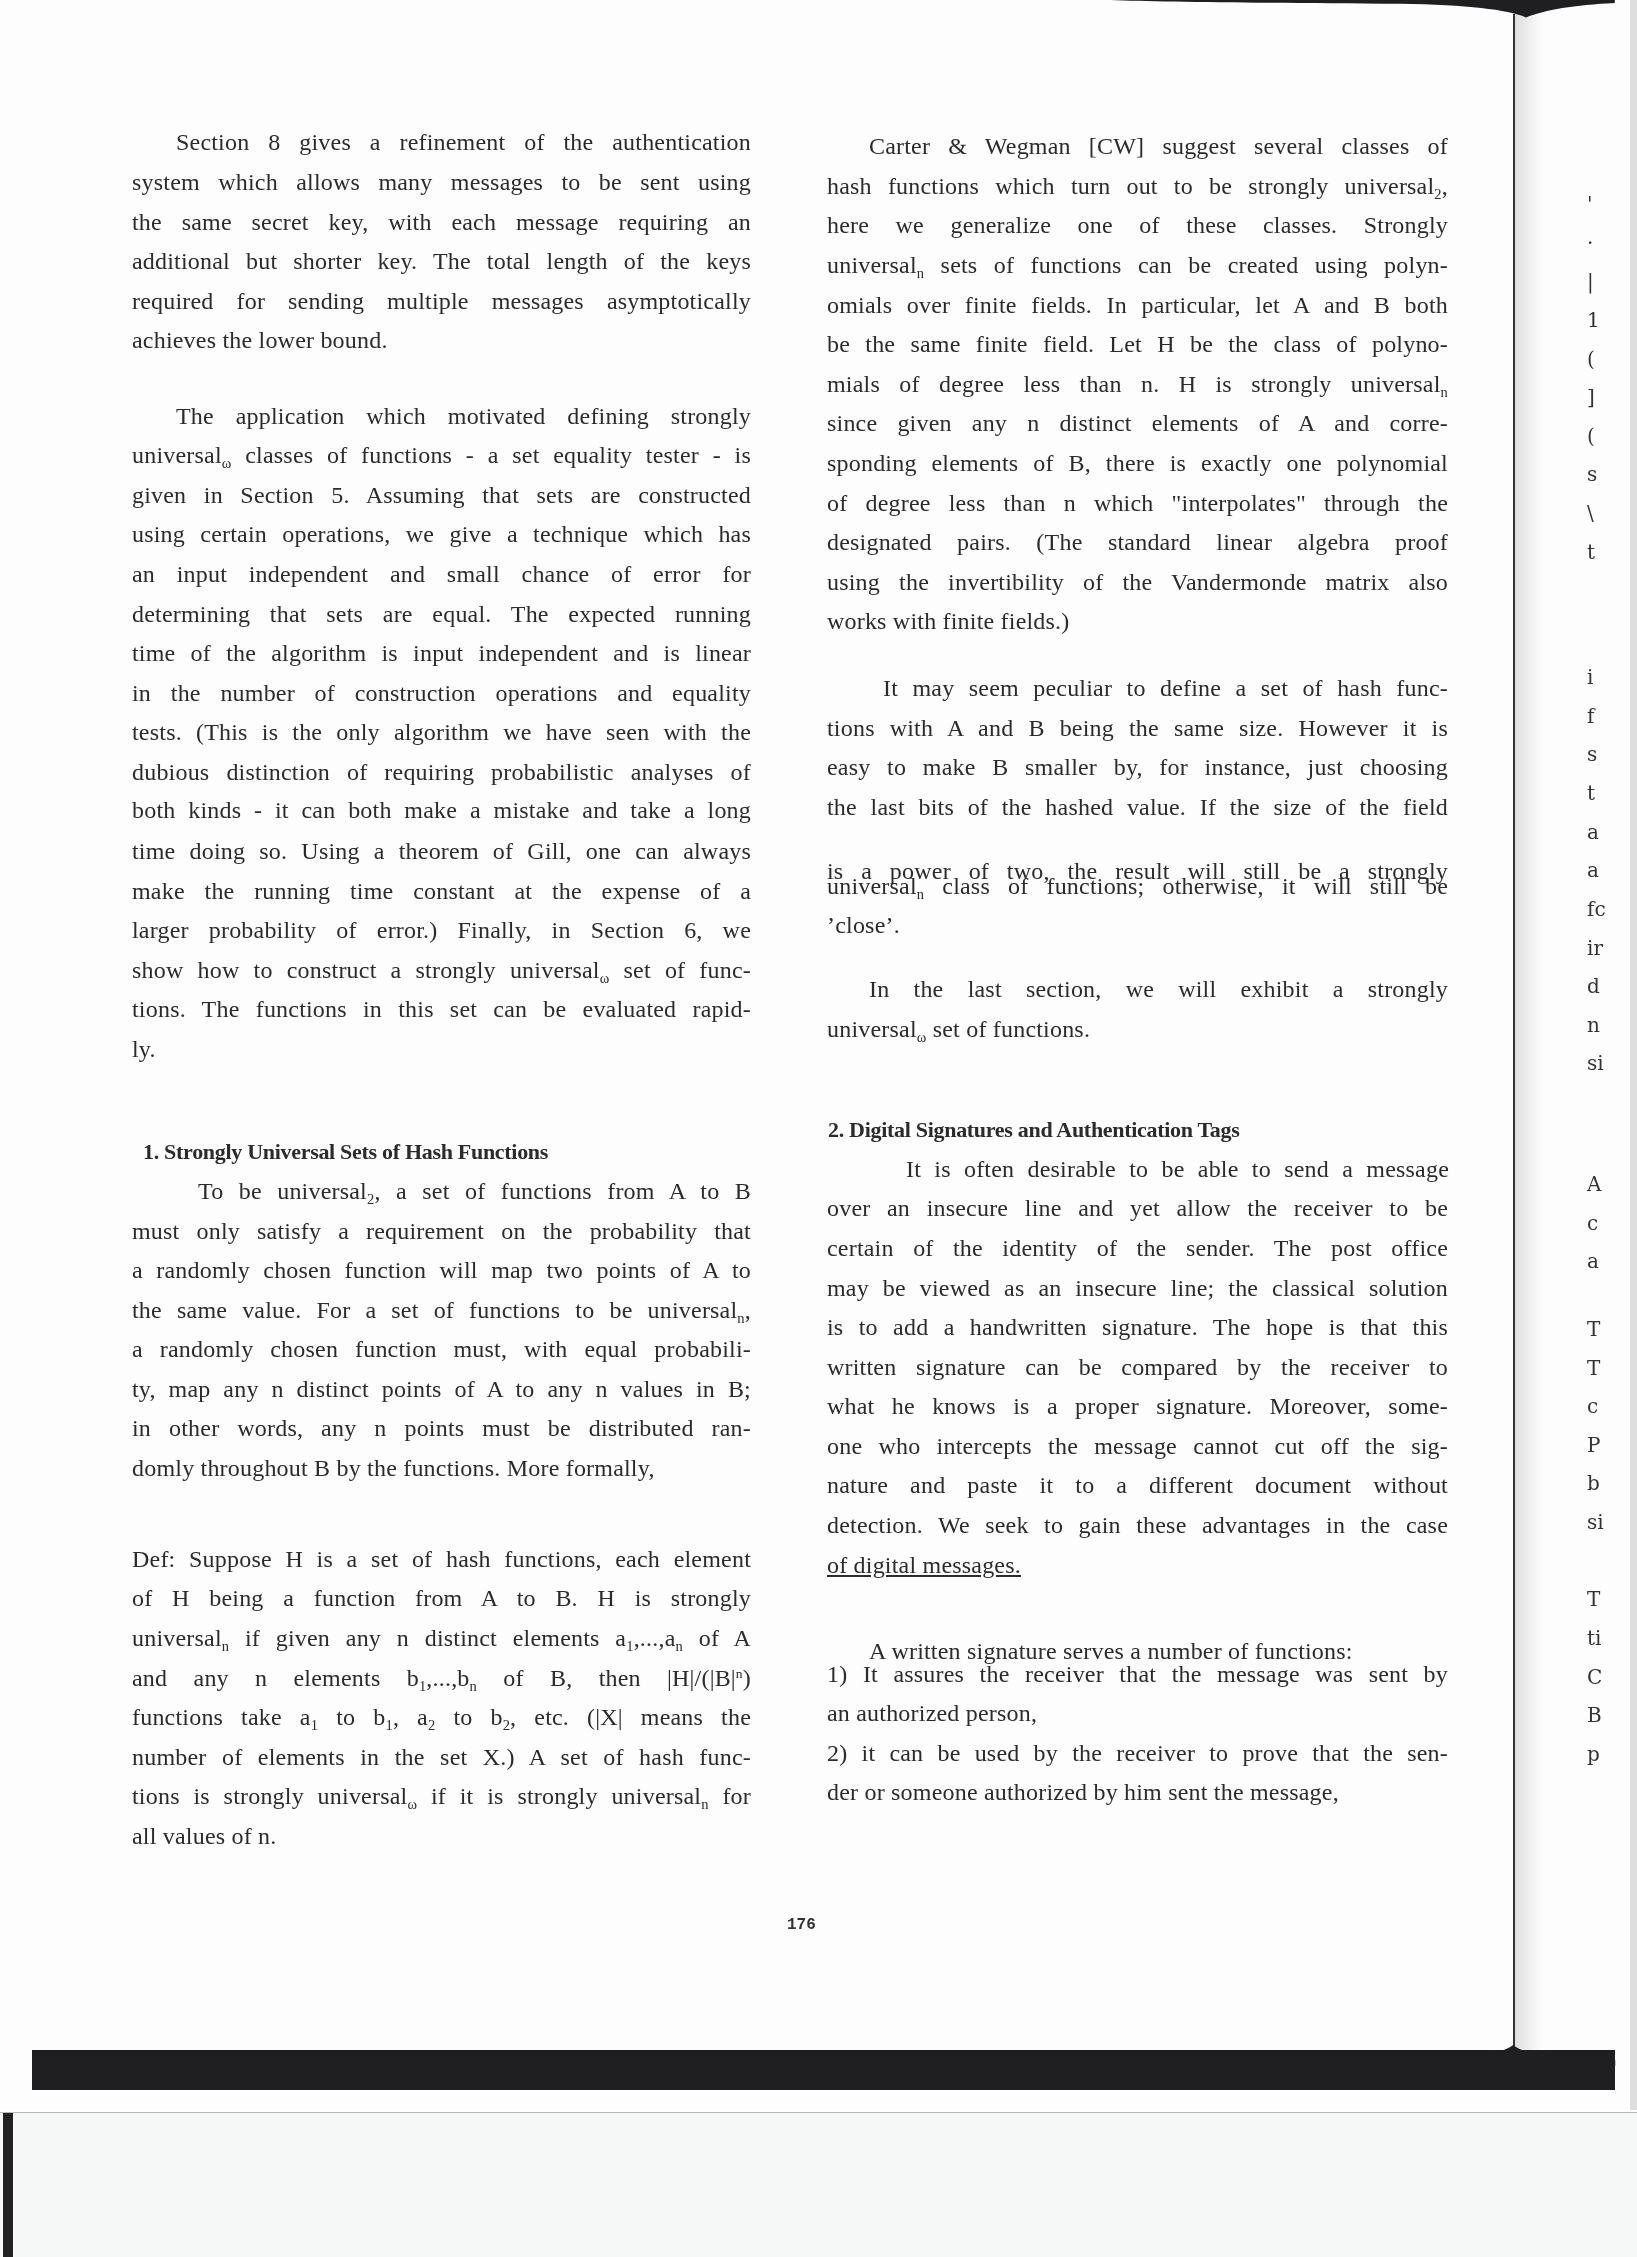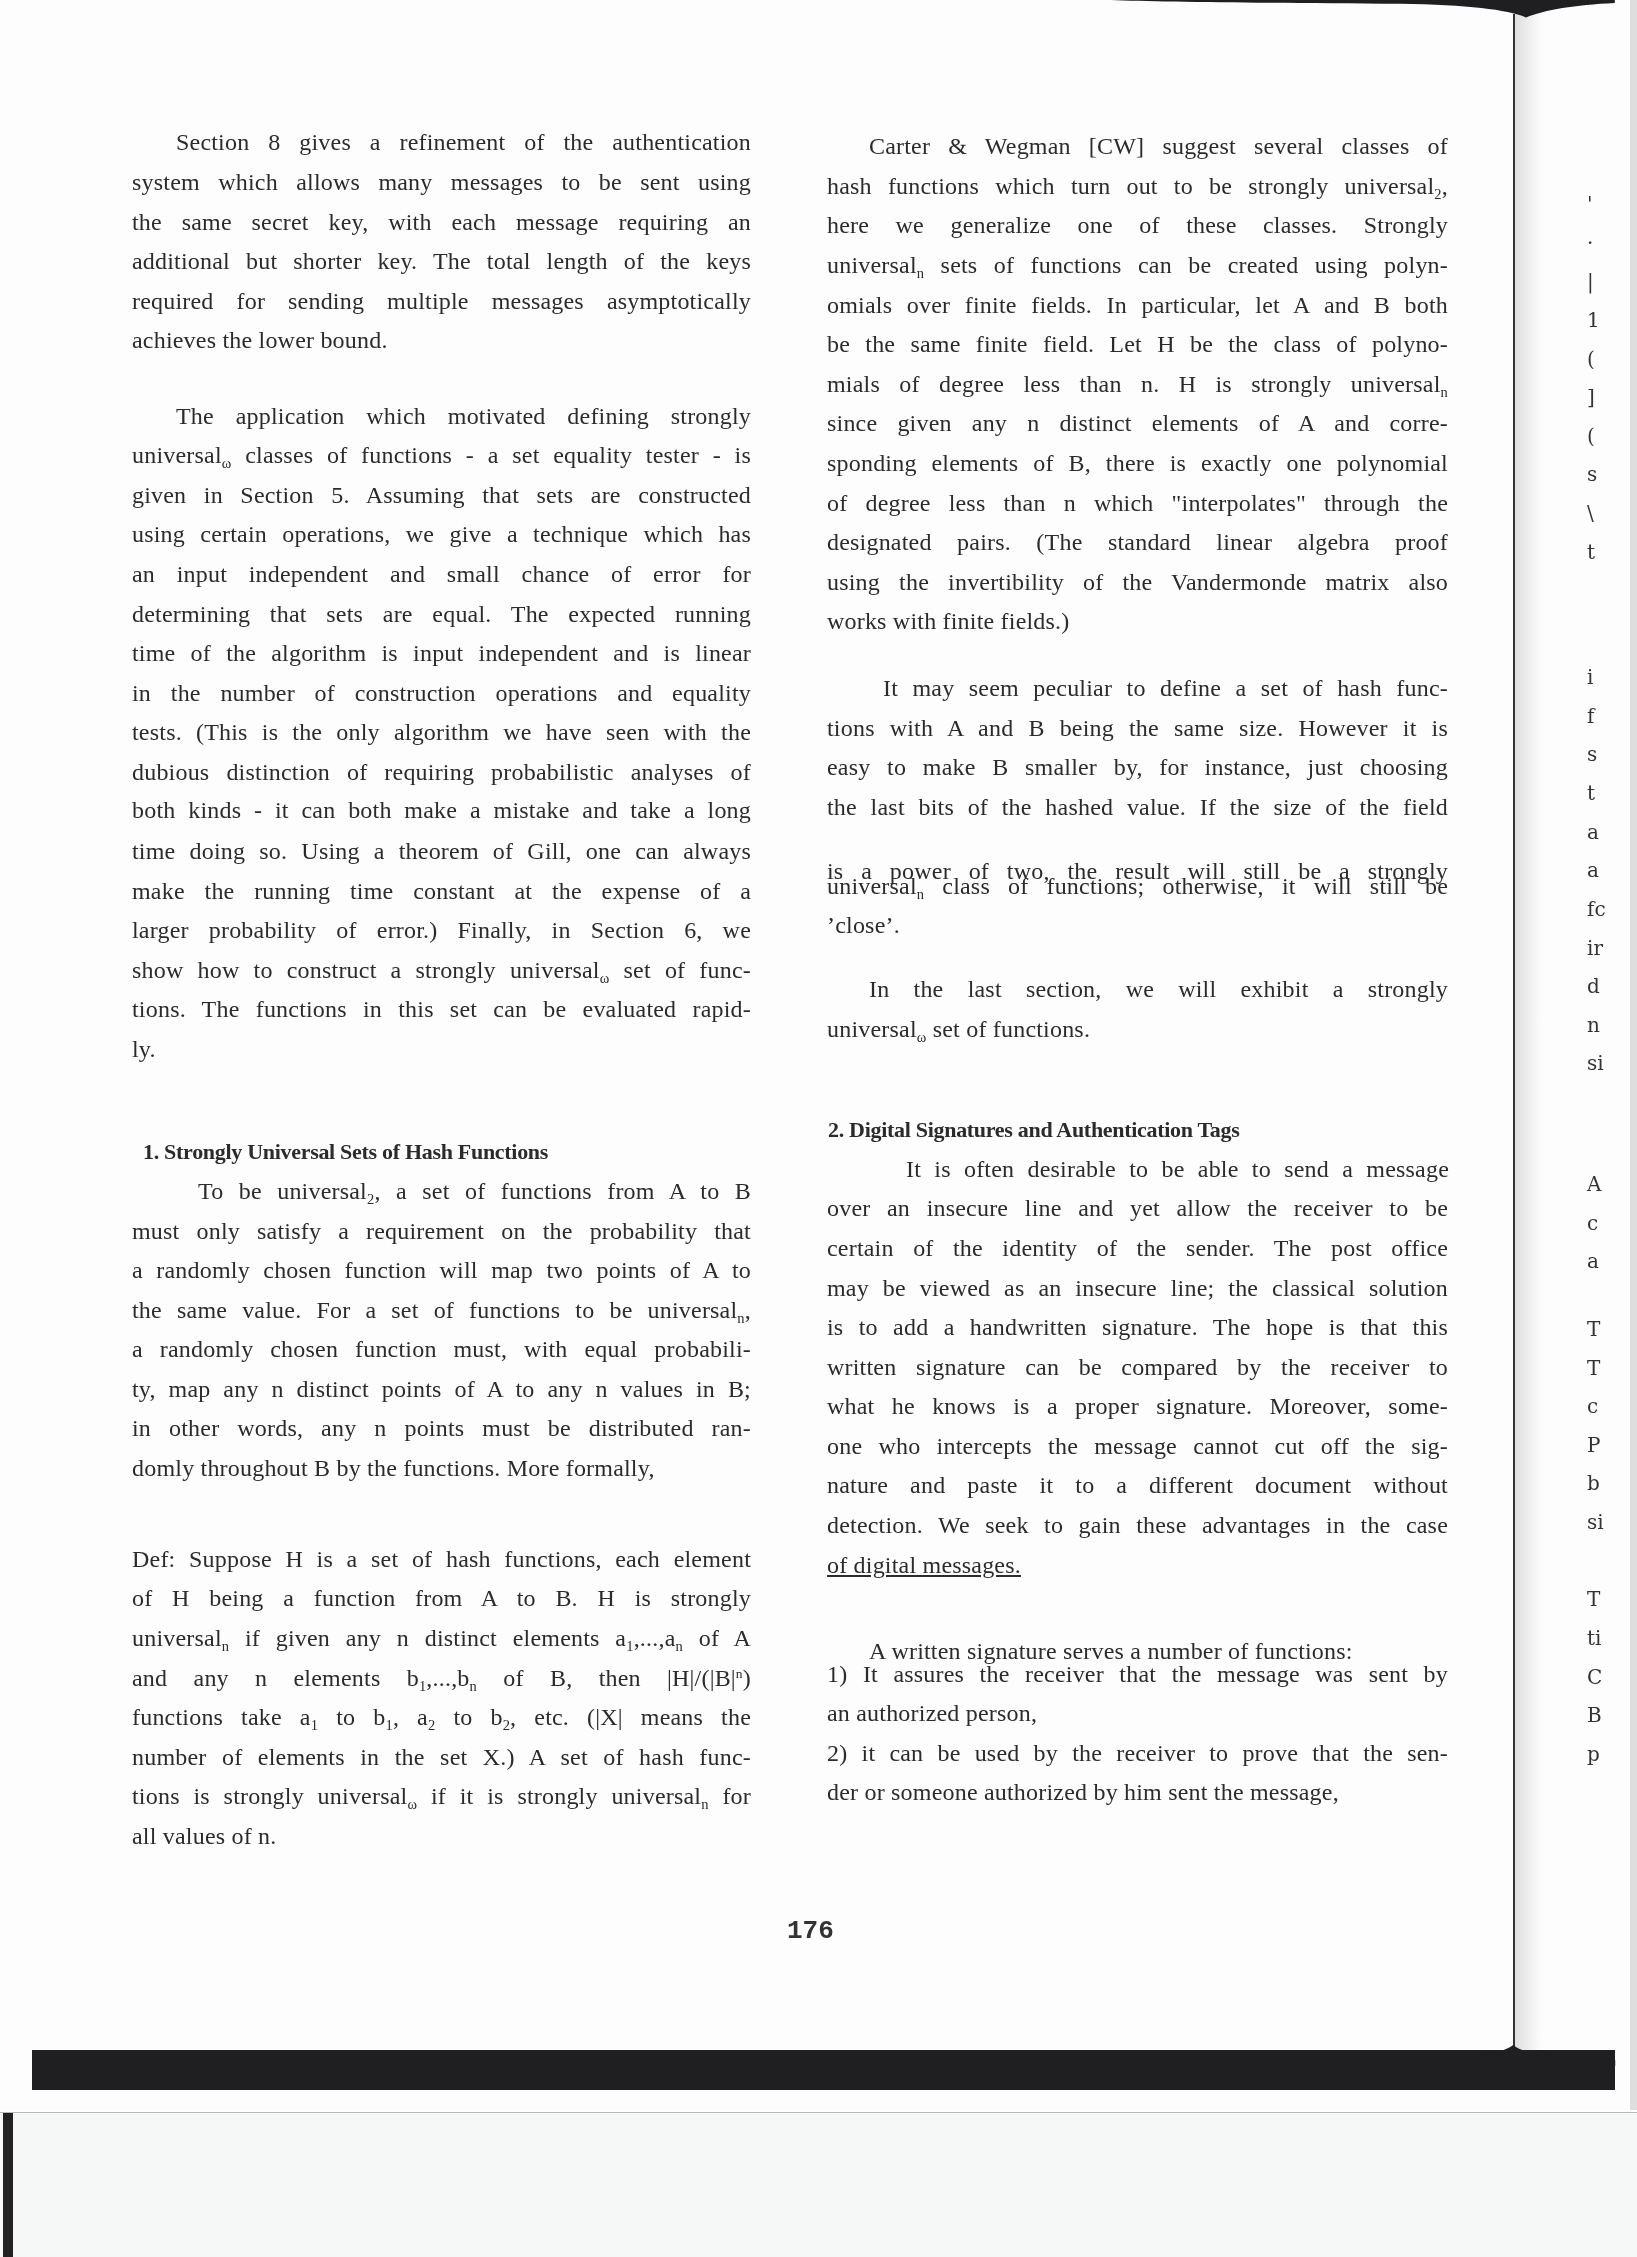--- a/index.html
+++ b/index.html
@@ -22,21 +22,21 @@
   .line.last { text-align-last:left; }
   .col-l { left:132px; width:619px; }
   .col-r { left:827px; width:621px; }
   .indent-l { left:176px; width:575px; }
   .indent-r { left:869px; width:579px; }
   .heading { position:absolute; font-weight:bold; font-size:22px; line-height:29px; white-space:nowrap;
              font-family:"Liberation Serif","DejaVu Serif",serif; letter-spacing:-0.3px; }
   sub { font-size:14.5px; line-height:0; vertical-align:-4.8px; }
   sup { font-size:13.5px; line-height:0; vertical-align:7.7px; }
   .pagenum { position:absolute; left:787px; top:1916px; font-family:"Liberation Mono","DejaVu Sans Mono",monospace;
-             font-size:26px; font-weight:bold; color:#333; }
+             font-size:16px; font-weight:bold; color:#333; }
   .bleed { position:absolute; left:1587px; font-family:"DejaVu Serif",serif; font-size:20px; color:#333;
            line-height:23px; }
 </style>
 </head>
 <body>
 
 <div class="page"></div>
 <div class="right-edge"></div>
 
 <svg class="top-band" viewBox="0 0 1696 30" preserveAspectRatio="none">

